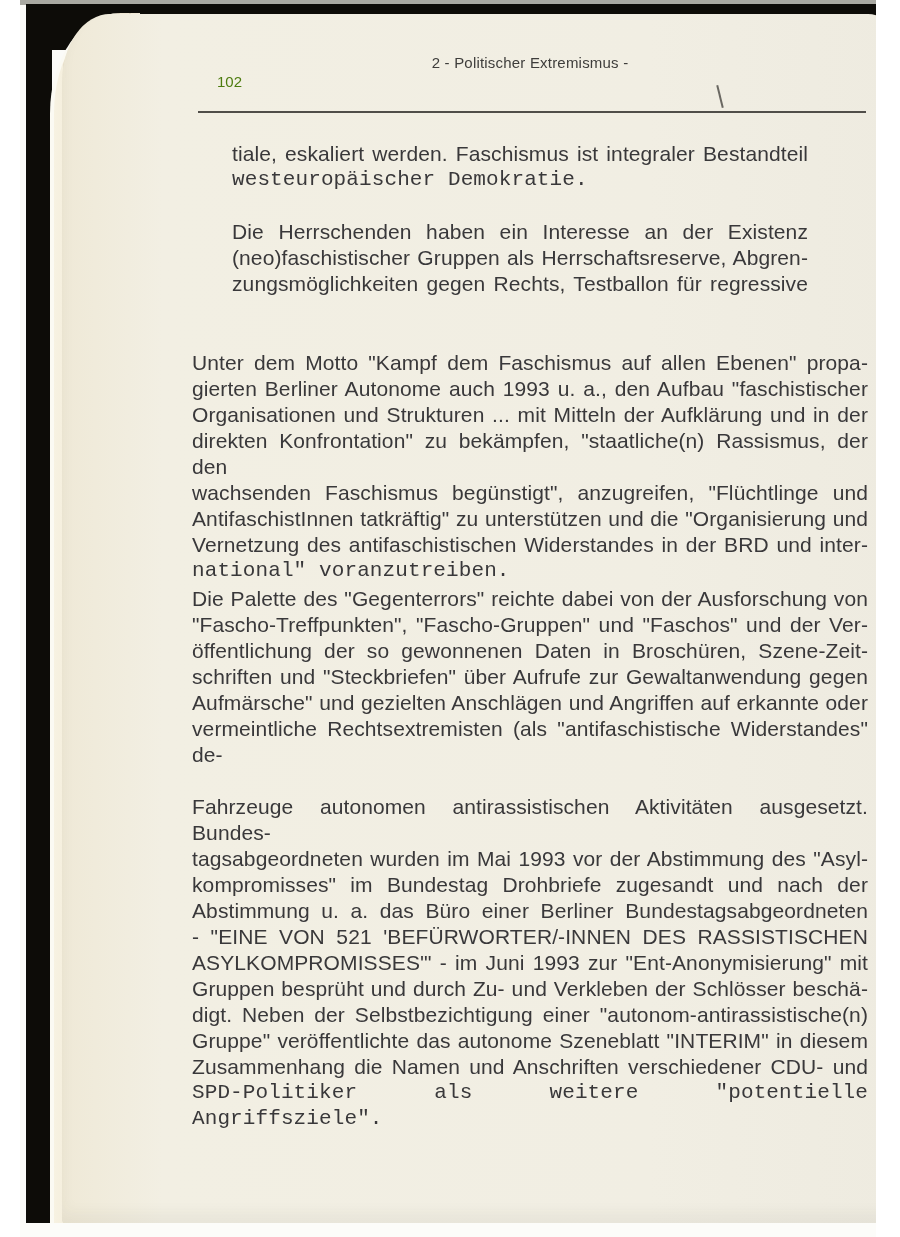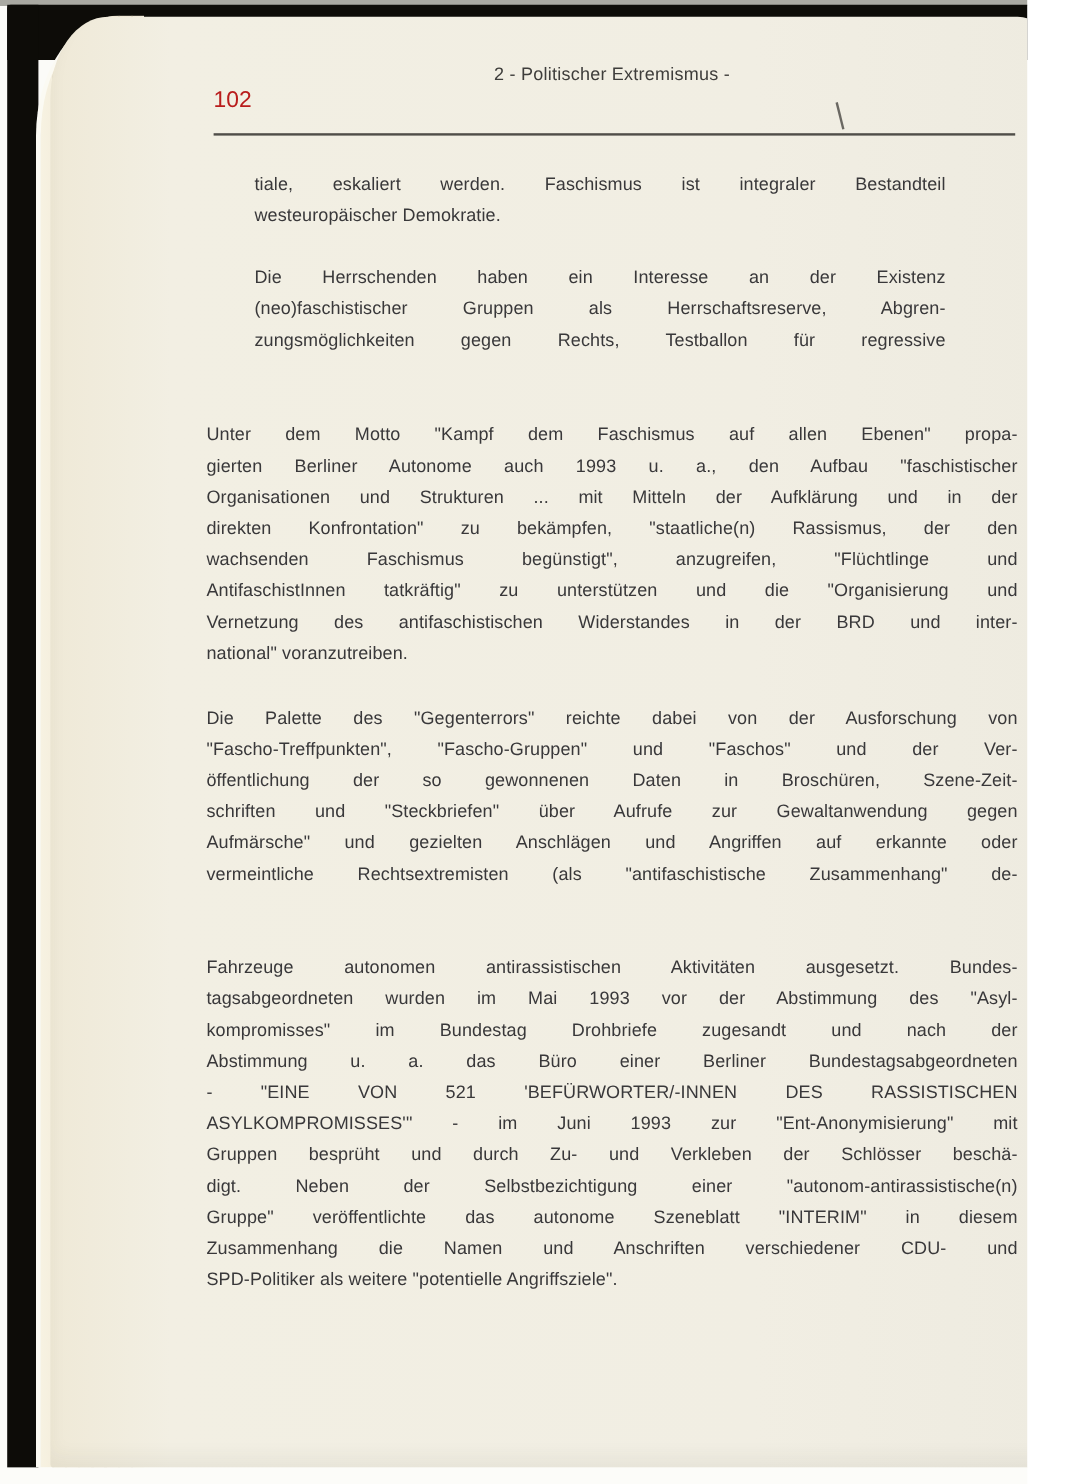--- a/index.html
+++ b/index.html
@@ -1,19 +1,20 @@
 <!DOCTYPE html>
 <html><head>
 <meta charset="utf-8">
 <style>
   html,body { margin:0; padding:0; background:#ffffff; }
   .scan {
     position:relative; width:856px; height:1237px;
     background:#fbfbf8; overflow:hidden;
     font-family:"Liberation Sans", sans-serif;
+    margin-left:20px;
   }
   .top-strip { position:absolute; left:0; top:0; width:900px; height:5px; background:#a9a9a2; }
   .black-top { position:absolute; left:6px; top:4px; width:888px; height:46px; background:#0d0c08; border-radius:3px 8px 0 0; }
   .black-left { position:absolute; left:6px; top:4px; width:26px; height:1219px; background:#0d0c08; }
   .bottom-strip { position:absolute; left:0; top:1223px; width:900px; height:14px; background:#fcfcf9; }
   .right-gutter { position:absolute; left:878px; top:50px; width:22px; height:1173px; background:#f6f5f0; }
 
   .pages-edge {
     position:absolute; left:30px; top:13px; width:86px; height:1210px;
     background:linear-gradient(90deg,#f7f2e2 0%, #ece3cd 55%, #f1ead8 100%);
@@ -30,33 +31,33 @@
     background:linear-gradient(90deg,#efe9d7 0%, #f2efe3 12%, #f1eee3 70%, #eeebe0 100%);
     border-radius:48px 30px 3px 3px / 68px 34px 3px 3px;
     box-shadow:inset 0 -10px 14px rgba(60,55,40,0.05);
   }
   .page::after {
     content:""; position:absolute; right:0; top:30px; width:20px; height:1179px;
     background:linear-gradient(90deg, rgba(110,105,90,0) 0%, rgba(110,105,90,0.20) 85%, rgba(110,105,90,0.10) 100%);
   }
 
   .header-title { position:absolute; left:172px; top:54px; width:676px; text-align:center; font-size:15px; color:#3e3d3b; letter-spacing:0.2px; }
-  .page-number  { position:absolute; left:178px; top:73px; font-size:19px; color:#b91c1c; }
+  .page-number  { position:absolute; left:197px; top:73px; font-size:15px; color:#4d7c0f; }
   .rule { position:absolute; left:178px; top:111px; width:668px; height:2px; background:#504e49; }
   .stray-mark { position:absolute; left:699px; top:85px; width:2px; height:23px; background:#6a6862; transform:rotate(-14deg); }
 
-  .textblock { position:absolute; font-size:15px; line-height:26px; color:#39383a; letter-spacing:0.1px; }
+  .textblock { position:absolute; font-size:21px; line-height:26px; color:#39383a; letter-spacing:0.1px; }
   .quote-p1 { left:212px; top:141px; width:576px; }
   .quote-p2 { left:212px; top:219px; width:576px; }
   .body-p1  { left:172px; top:350px; width:676px; }
   .body-p2  { left:172px; top:586px; width:676px; }
   .body-p3  { left:172px; top:794px; width:676px; }
 
   .tline { text-align:justify; text-align-last:justify; }
-  .tlast { text-align-last:left; }
+  .tlast { text-align-last:left;font-family:Liberation Mono, monospace; }
 </style>
 </head>
 <body>
 
 <div class="scan">
   <div class="top-strip"></div>
   <div class="black-top"></div>
   <div class="black-left"></div>
   <div class="right-gutter"></div>
   <div class="pages-edge"></div>
@@ -86,21 +87,21 @@
       <div class="tline">AntifaschistInnen tatkräftig" zu unterstützen und die "Organisierung und</div>
       <div class="tline">Vernetzung des antifaschistischen Widerstandes in der BRD und inter-</div>
       <div class="tline tlast">national" voranzutreiben.</div>
     </div>
   <div class="textblock body-p2">
       <div class="tline">Die Palette des "Gegenterrors" reichte dabei von der Ausforschung von</div>
       <div class="tline">"Fascho-Treffpunkten", "Fascho-Gruppen" und "Faschos" und der Ver-</div>
       <div class="tline">öffentlichung der so gewonnenen Daten in Broschüren, Szene-Zeit-</div>
       <div class="tline">schriften und "Steckbriefen" über Aufrufe zur Gewaltanwendung gegen</div>
       <div class="tline">Aufmärsche" und gezielten Anschlägen und Angriffen auf erkannte oder</div>
-      <div class="tline">vermeintliche Rechtsextremisten (als "antifaschistische Zusammenhang" de-</div>
+      <div class="tline">vermeintliche Rechtsextremisten (als "antifaschistische Widerstandes" de-</div>
     </div>
   <div class="textblock body-p3">
       <div class="tline">Fahrzeuge autonomen antirassistischen Aktivitäten ausgesetzt. Bundes-</div>
       <div class="tline">tagsabgeordneten wurden im Mai 1993 vor der Abstimmung des "Asyl-</div>
       <div class="tline">kompromisses" im Bundestag Drohbriefe zugesandt und nach der</div>
       <div class="tline">Abstimmung u. a. das Büro einer Berliner Bundestagsabgeordneten</div>
       <div class="tline">- "EINE VON 521 'BEFÜRWORTER/-INNEN DES RASSISTISCHEN</div>
       <div class="tline">ASYLKOMPROMISSES'" - im Juni 1993 zur "Ent-Anonymisierung" mit</div>
       <div class="tline">Gruppen besprüht und durch Zu- und Verkleben der Schlösser beschä-</div>
       <div class="tline">digt. Neben der Selbstbezichtigung einer "autonom-antirassistische(n)</div>

